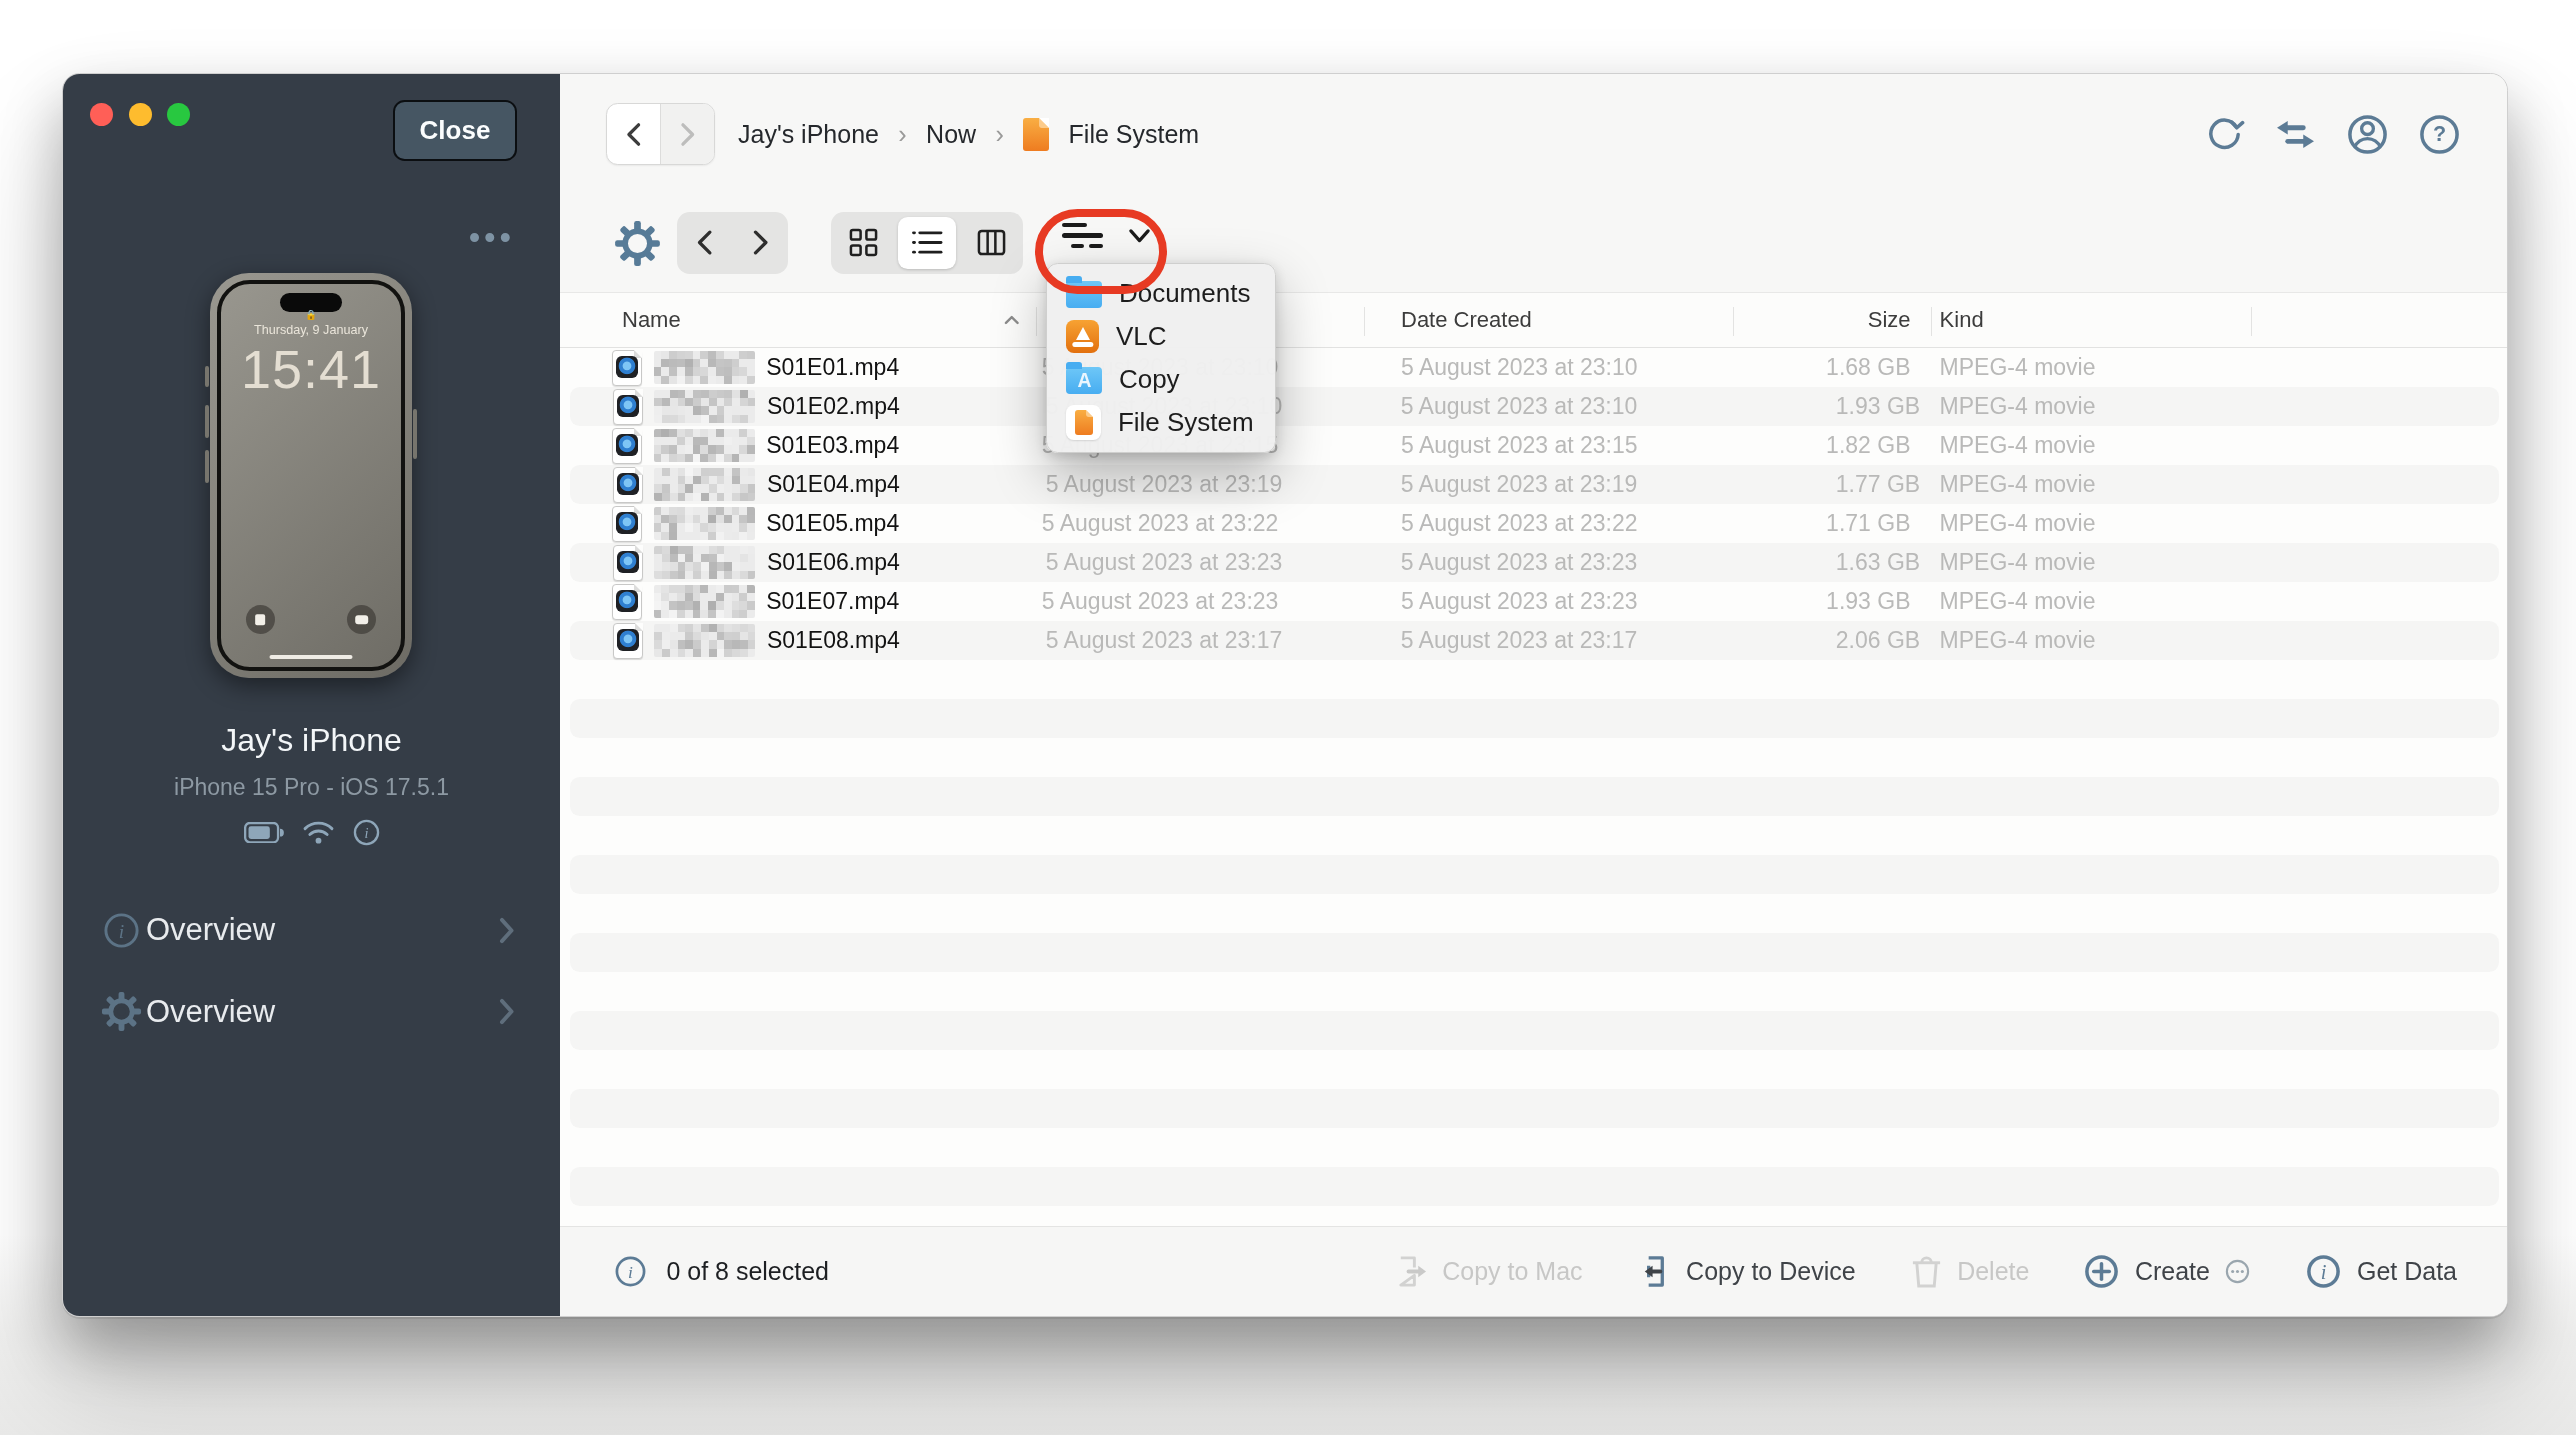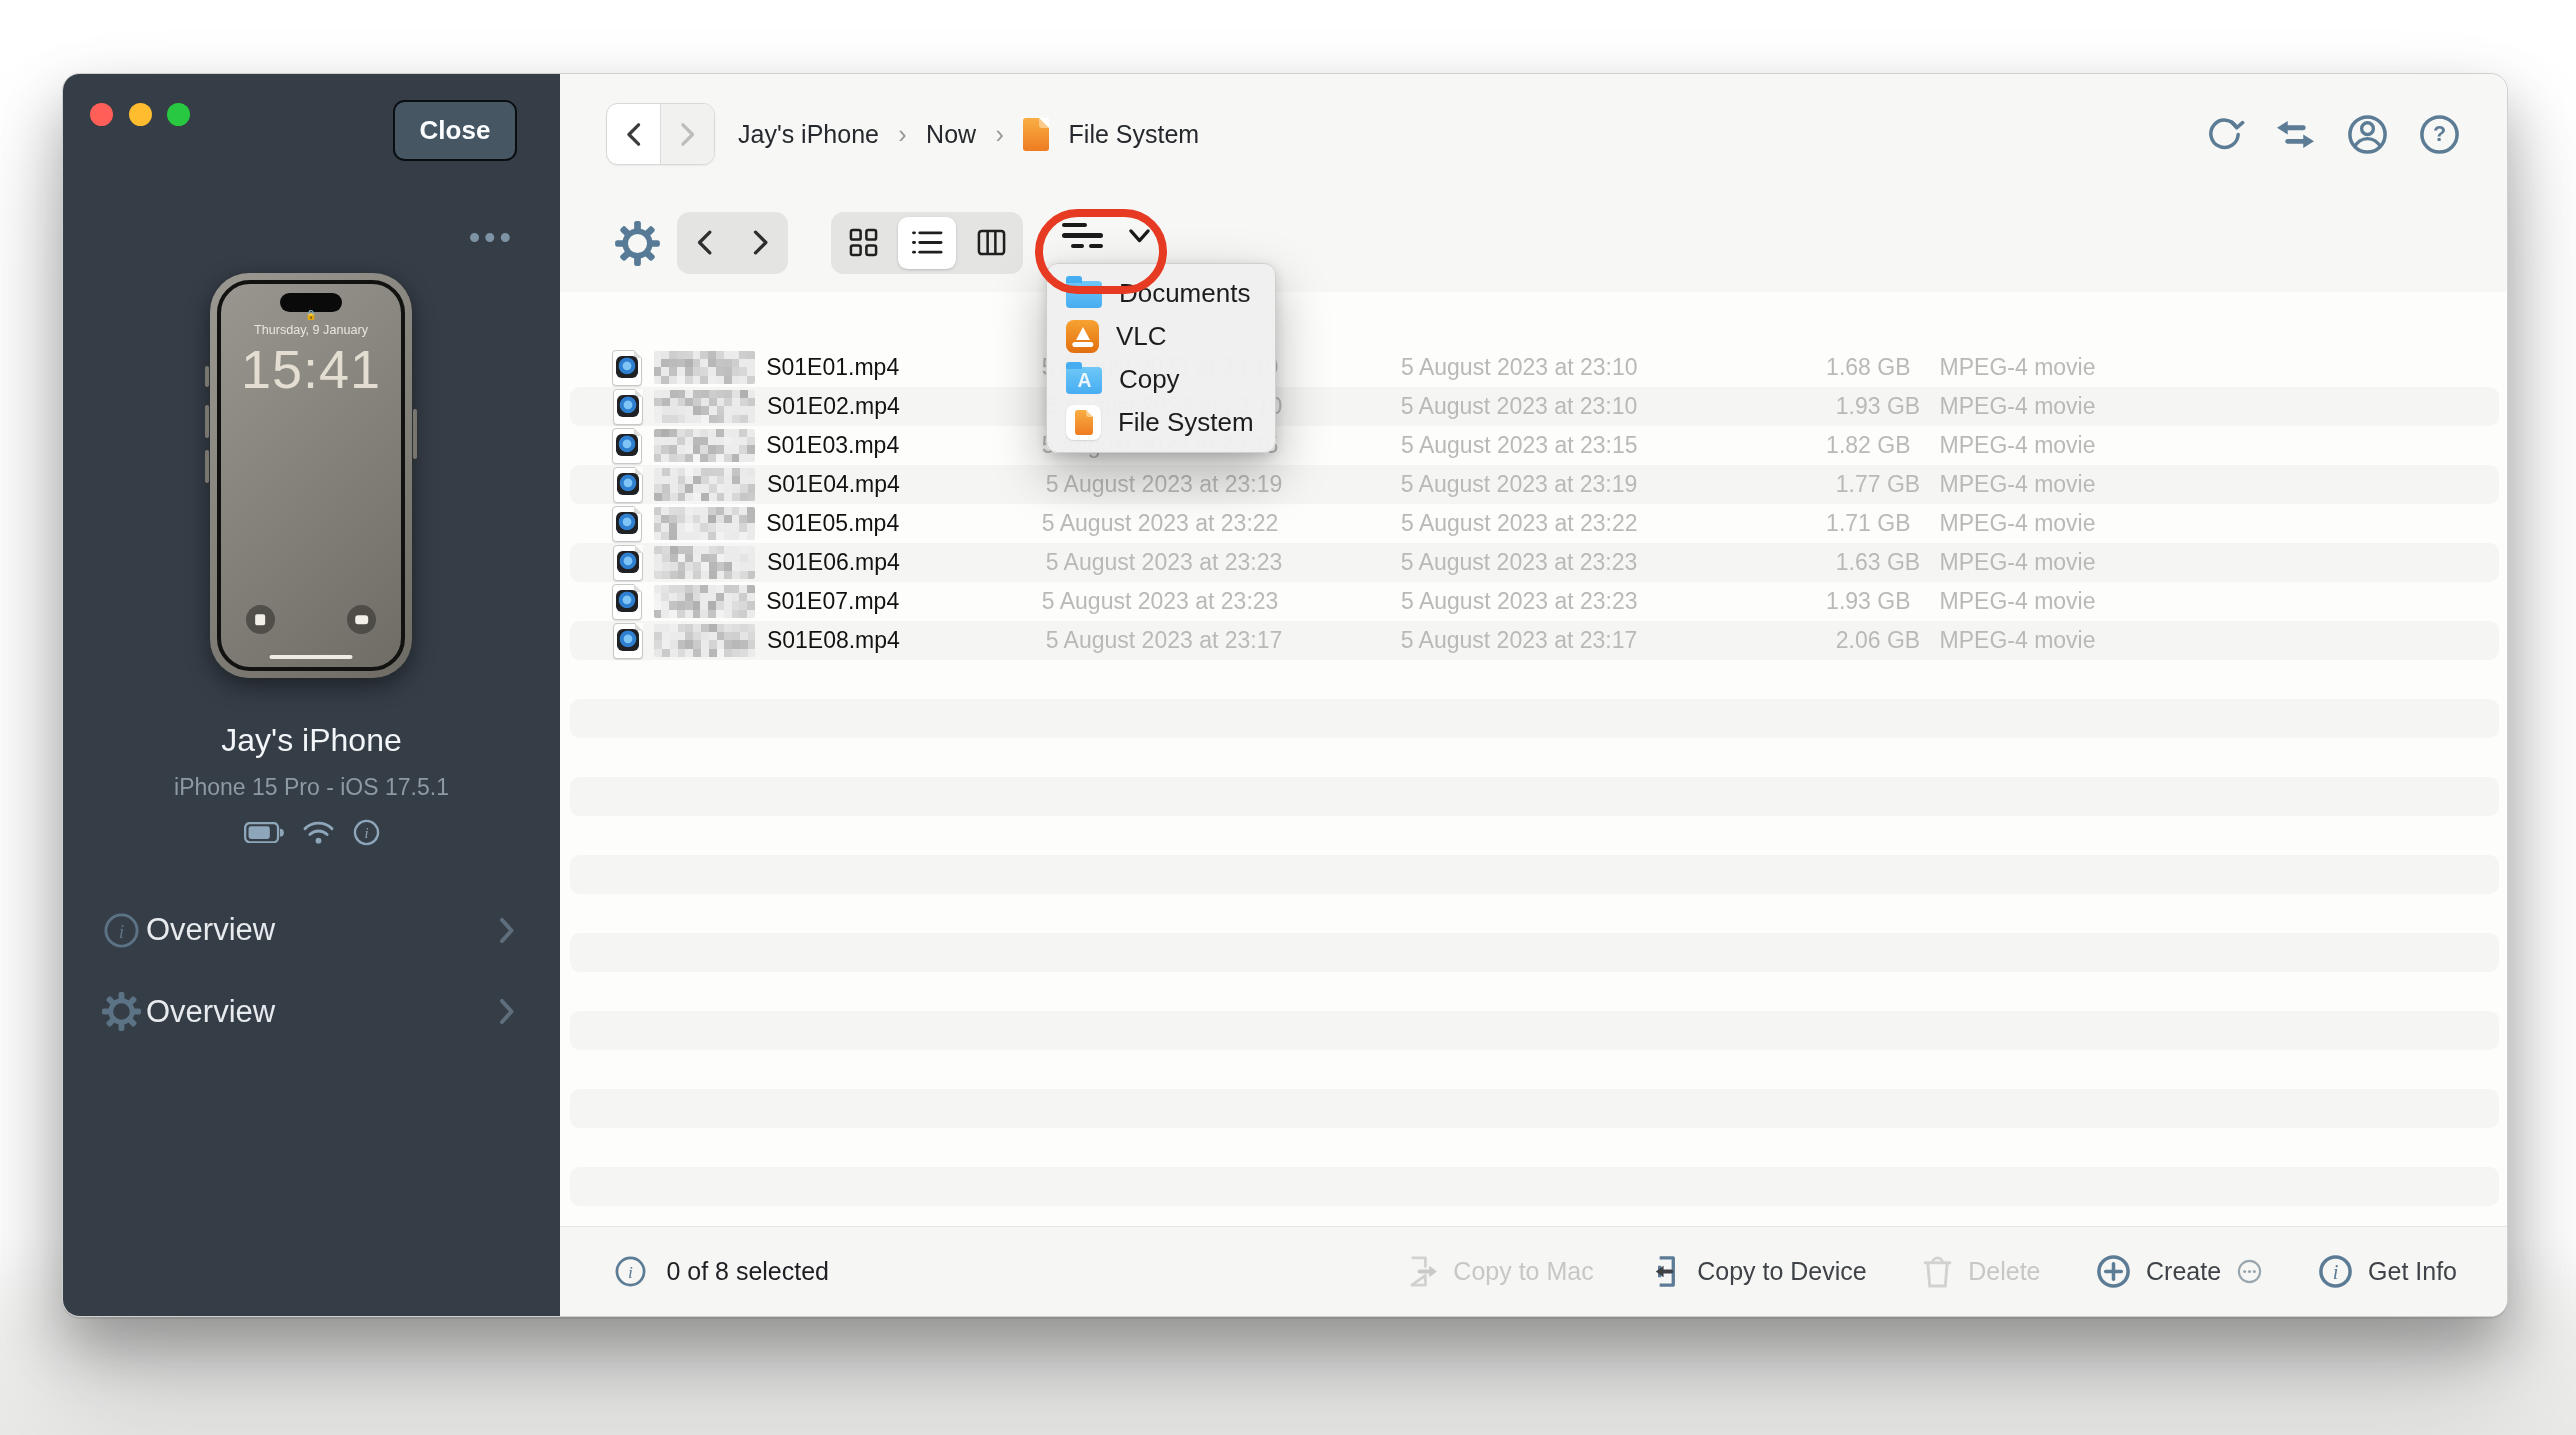--- a/index.html
+++ b/index.html
@@ -399,20 +399,40 @@
       </div>
       <div class="menu-item">
         <span class="fs-icon">
               <span class="doc-icon"></span>
             </span>
         <span>File System</span>
       </div>
     </div>
 
     <div class="list-card">
+      <div class="thead">
+        <div class="c-name">
+          <span>Name</span>
+          <span class="sort-caret">
+            <svg width="15.5" height="9.7" viewBox="0 0 16 10">
+                  <polyline points="2,8 8,2 14,8" fill="none" stroke="#8c8c8c" stroke-width="2.4" stroke-linecap="round" stroke-linejoin="round"></polyline>
+                </svg>
+          </span>
+        </div>
+        <div class="c-mod"></div>
+        <div class="c-created">Date Created</div>
+        <div class="c-size">Size</div>
+        <div class="c-kind">Kind</div>
+        <div></div>
+        <div class="hdiv" style="left:476px"></div>
+        <div class="hdiv" style="left:804px"></div>
+        <div class="hdiv" style="left:1173px"></div>
+        <div class="hdiv" style="left:1371px"></div>
+        <div class="hdiv" style="left:1691px"></div>
+      </div>
       <div class="rows" id="rows">
             <div class="row">
               <div class="c-name">
                 <span class="file-icon"></span>
                 <span class="mosaic">
                   <i style="background: rgb(235, 235, 235);"></i>
                   <i style="background: rgb(231, 231, 231);"></i>
                   <i style="background: rgb(205, 205, 205);"></i>
                   <i style="background: rgb(211, 211, 211);"></i>
                   <i style="background: rgb(213, 213, 213);"></i>
@@ -996,21 +1016,21 @@
                 <circle cx="9" cy="14" r="1.6" fill="#9aa6ae"></circle>
                 <circle cx="14" cy="14" r="1.6" fill="#9aa6ae"></circle>
                 <circle cx="19" cy="14" r="1.6" fill="#9aa6ae"></circle>
               </svg>
         </div>
         <div class="action">
           <svg width="37" height="37" viewBox="0 0 38 38" style="font-size:26px">
                 <circle cx="19" cy="19" r="15" fill="none" stroke="#5c7b95" stroke-width="3.6"></circle>
                 <text x="19" y="27" text-anchor="middle" font-size="21" fill="#5c7b95" font-family="Liberation Serif, serif" font-style="italic">i</text>
               </svg>
-          <span>Get Info</span>
+          <span>Get Data</span>
         </div>
       </div>
     </div>
 
   </div>
 </div>
 </div>
 
 
 </body></html>

